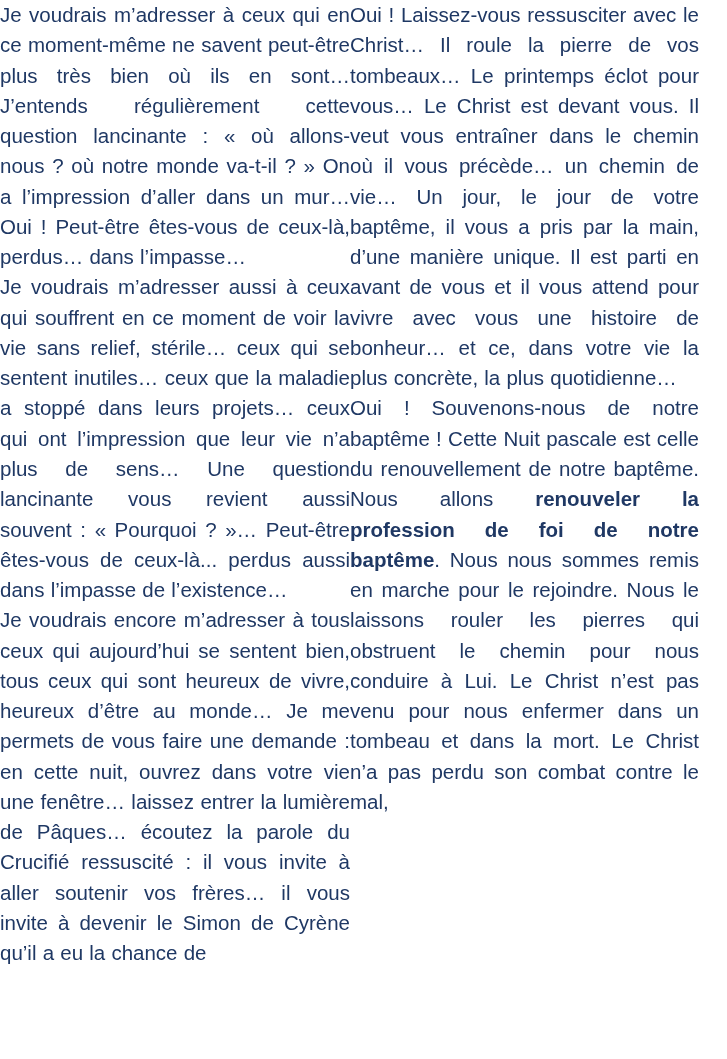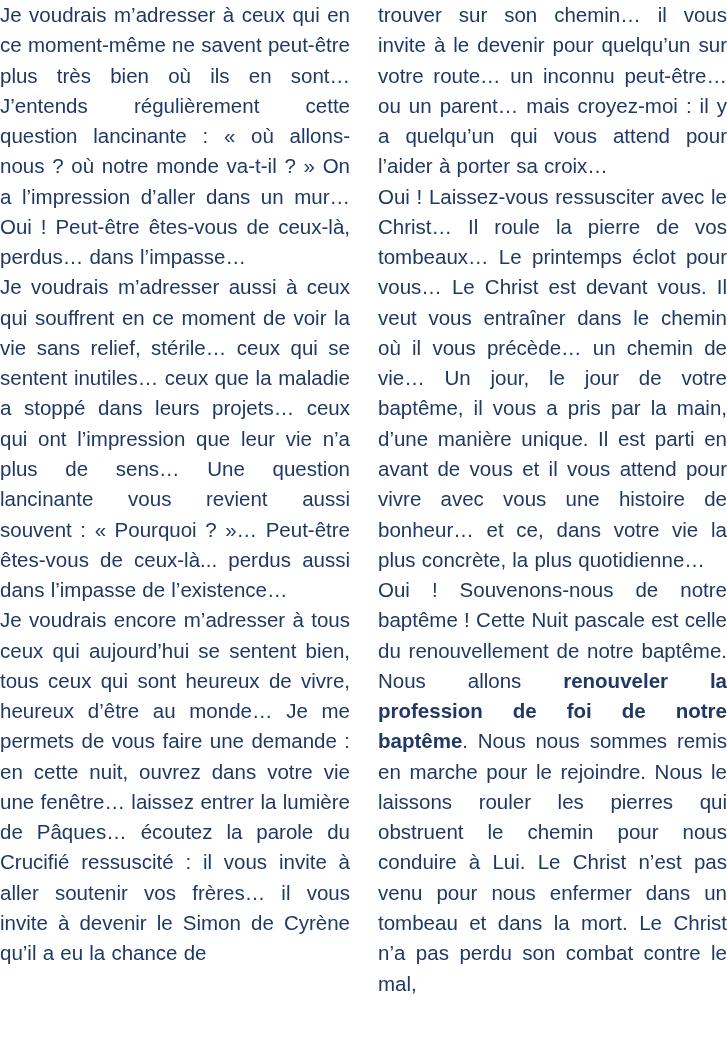--- a/index.html
+++ b/index.html
@@ -10,21 +10,20 @@
     margin: 0;
     padding: 0;
     background: var(--page-bg);
   }
   .page {
     width: 727px;
     height: 1059px;
     overflow: hidden;
     background: var(--page-bg);
     display: flex;
-    column-gap: 28px;
     font-family: "Liberation Sans", sans-serif;
     color: var(--text-color);
   }
   .col {
     flex: 0 0 350px;
     width: 350px;
   }
   .col.right {
     flex: 0 0 349px;
     width: 349px;
@@ -44,17 +43,16 @@
 </head>
 <body>
 
 <div class="page">
   <div class="col left">
     <p>Je voudrais m’adresser à ceux qui en ce moment-même ne savent peut-être plus très bien où ils en sont… J’entends régulièrement cette question lancinante&nbsp;: «&nbsp;où allons-nous&nbsp;? où notre monde va-t-il&nbsp;?&nbsp;» On a l’impression d’aller dans un mur… Oui&nbsp;! Peut-être êtes-vous de ceux-là, perdus… dans l’impasse…</p>
     <p>Je voudrais m’adresser aussi à ceux qui souffrent en ce moment de voir la vie sans relief, stérile… ceux qui se sentent inutiles… ceux que la maladie a stoppé dans leurs projets… ceux qui ont l’impression que leur vie n’a plus de sens… Une question lancinante vous revient aussi souvent&nbsp;: «&nbsp;Pourquoi&nbsp;?&nbsp;»… Peut-être êtes-vous de ceux-là... perdus aussi dans l’impasse de l’existence…</p>
     <p>Je voudrais encore m’adresser à tous ceux qui aujourd’hui se sentent bien, tous ceux qui sont heureux de vivre, heureux d’être au monde… Je me permets de vous faire une demande&nbsp;: en cette nuit, ouvrez dans votre vie une fenêtre… laissez entrer la lumière de Pâques… écoutez la parole du Crucifié ressuscité&nbsp;: il vous invite à aller soutenir vos frères… il vous invite à devenir le Simon de Cyrène qu’il a eu la chance de</p>
   </div>
   <div class="col right">
-    <p>trouver sur son chemin… il vous invite à le devenir pour quelqu’un sur votre route… un inconnu peut-être… ou un parent… mais croyez-moi&nbsp;: il y a quelqu’un qui vous attend pour l’aider à porter sa croix…</p>
     <p>Oui&nbsp;! Laissez-vous ressusciter avec le Christ… Il roule la pierre de vos tombeaux… Le printemps éclot pour vous… Le Christ est devant vous. Il veut vous entraîner dans le chemin où il vous précède… un chemin de vie… Un jour, le jour de votre baptême, il vous a pris par la main, d’une manière unique. Il est parti en avant de vous et il vous attend pour vivre avec vous une histoire de bonheur… et ce, dans votre vie la plus concrète, la plus quotidienne…</p>
     <p><span>Oui&nbsp;! Souvenons-nous de notre baptême&nbsp;! Cette Nuit pascale est celle du renouvellement de notre baptême. Nous allons </span><strong>renouveler la profession de foi de notre baptême</strong><span>. Nous nous sommes remis en marche pour le rejoindre. Nous le laissons rouler les pierres qui obstruent le chemin pour nous conduire à Lui. Le Christ n’est pas venu pour nous enfermer dans un tombeau et dans la mort. Le Christ n’a pas perdu son combat contre le mal,</span></p>
   </div>
 </div>
 
 </body></html>

